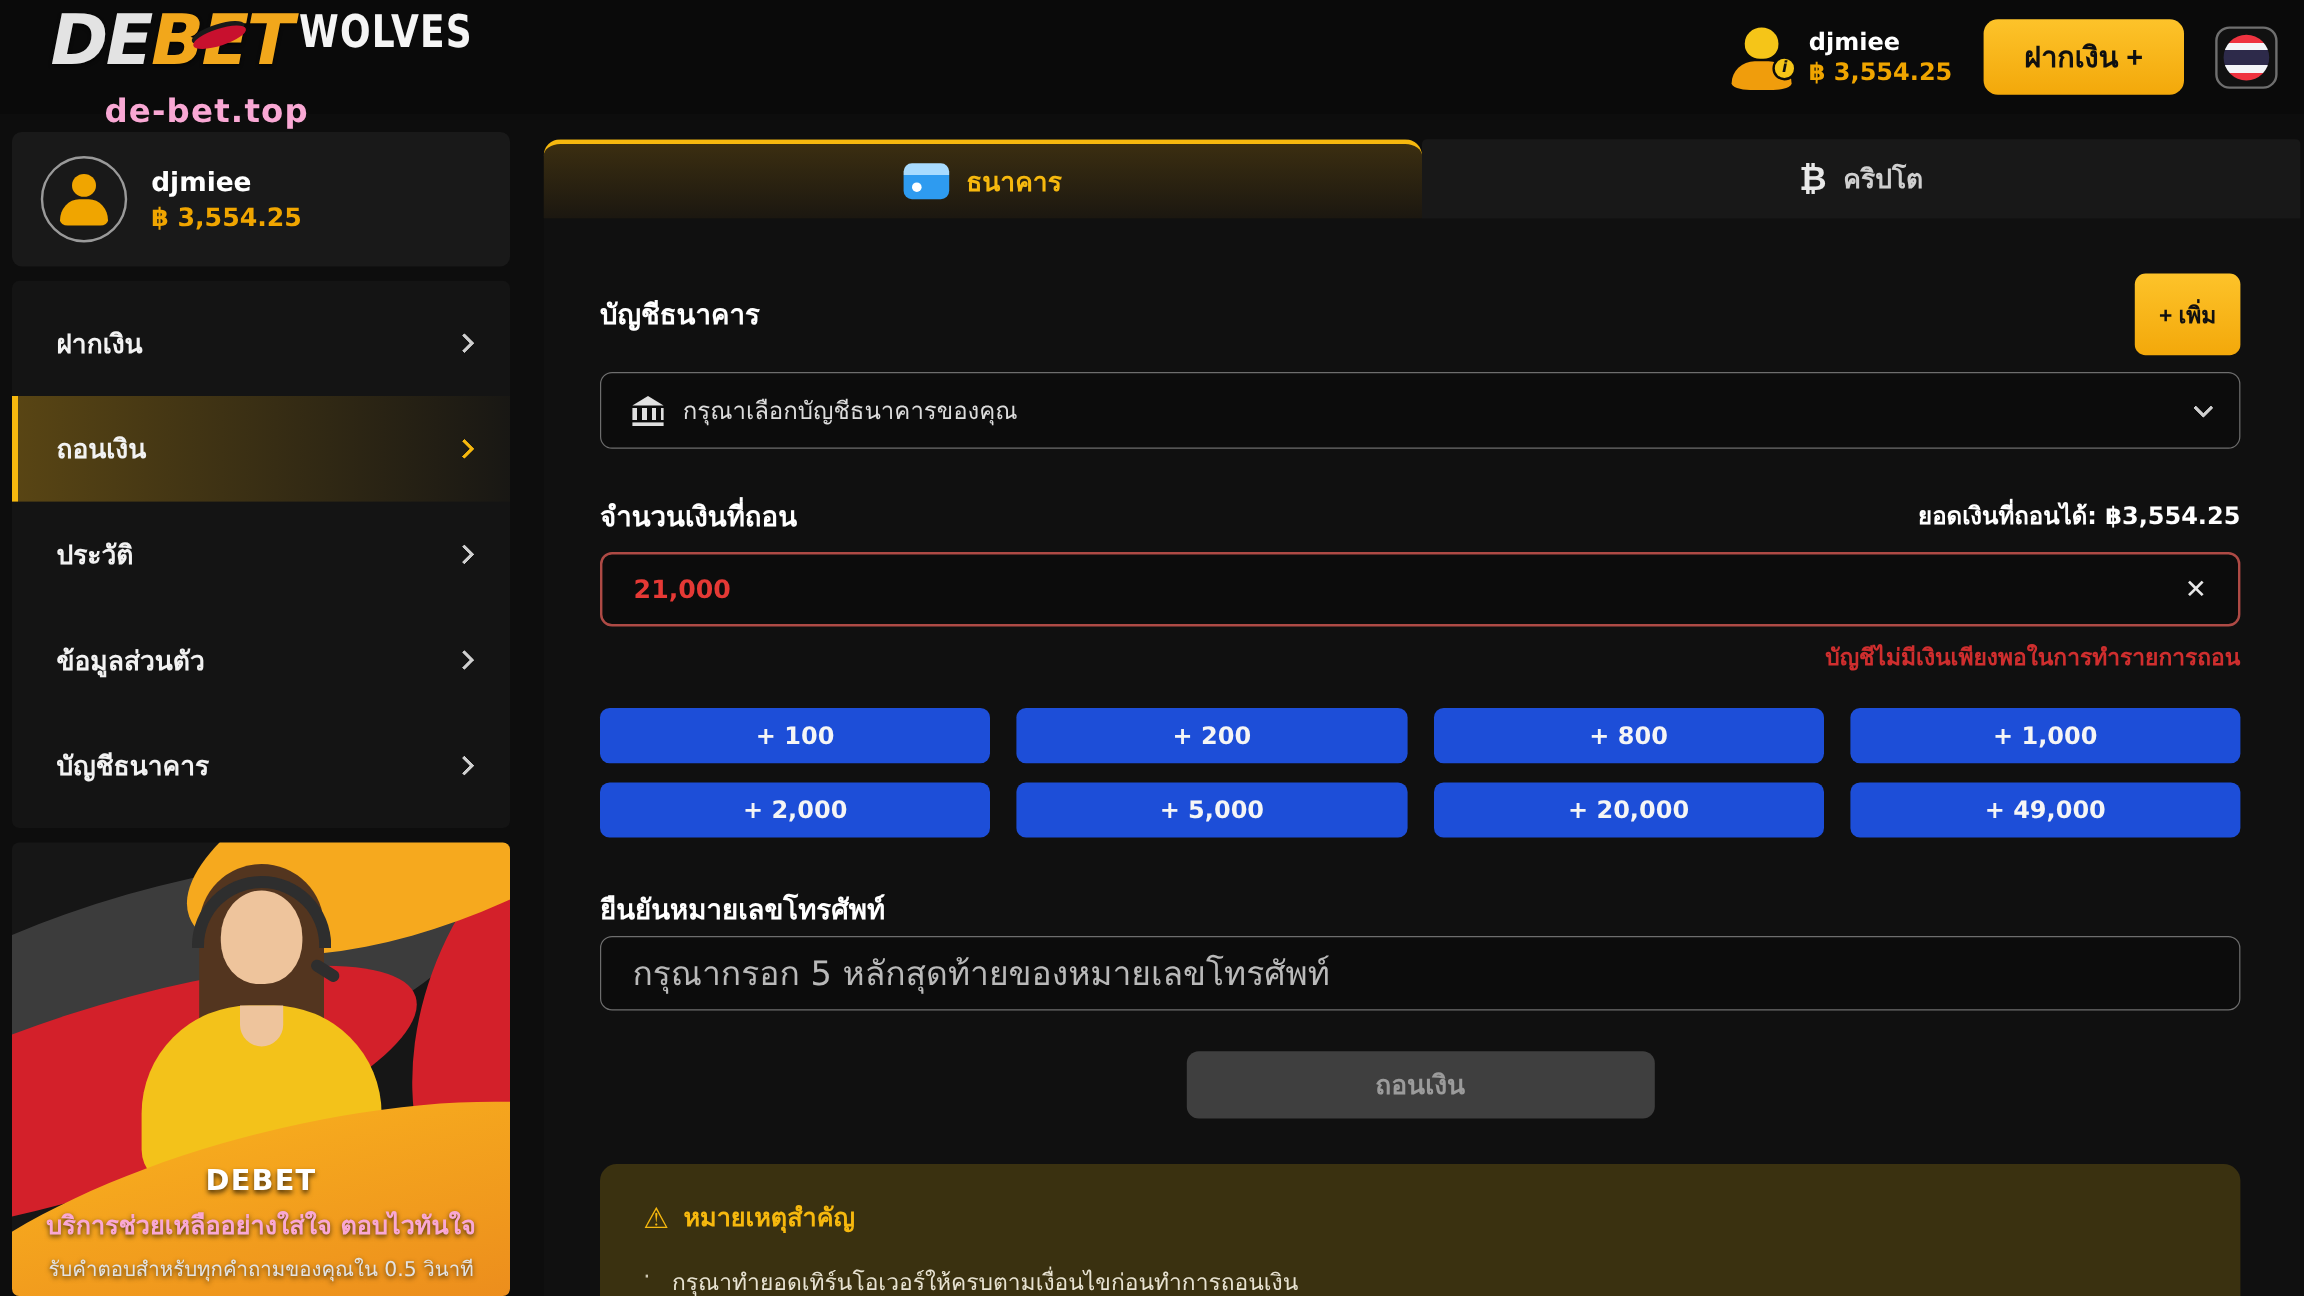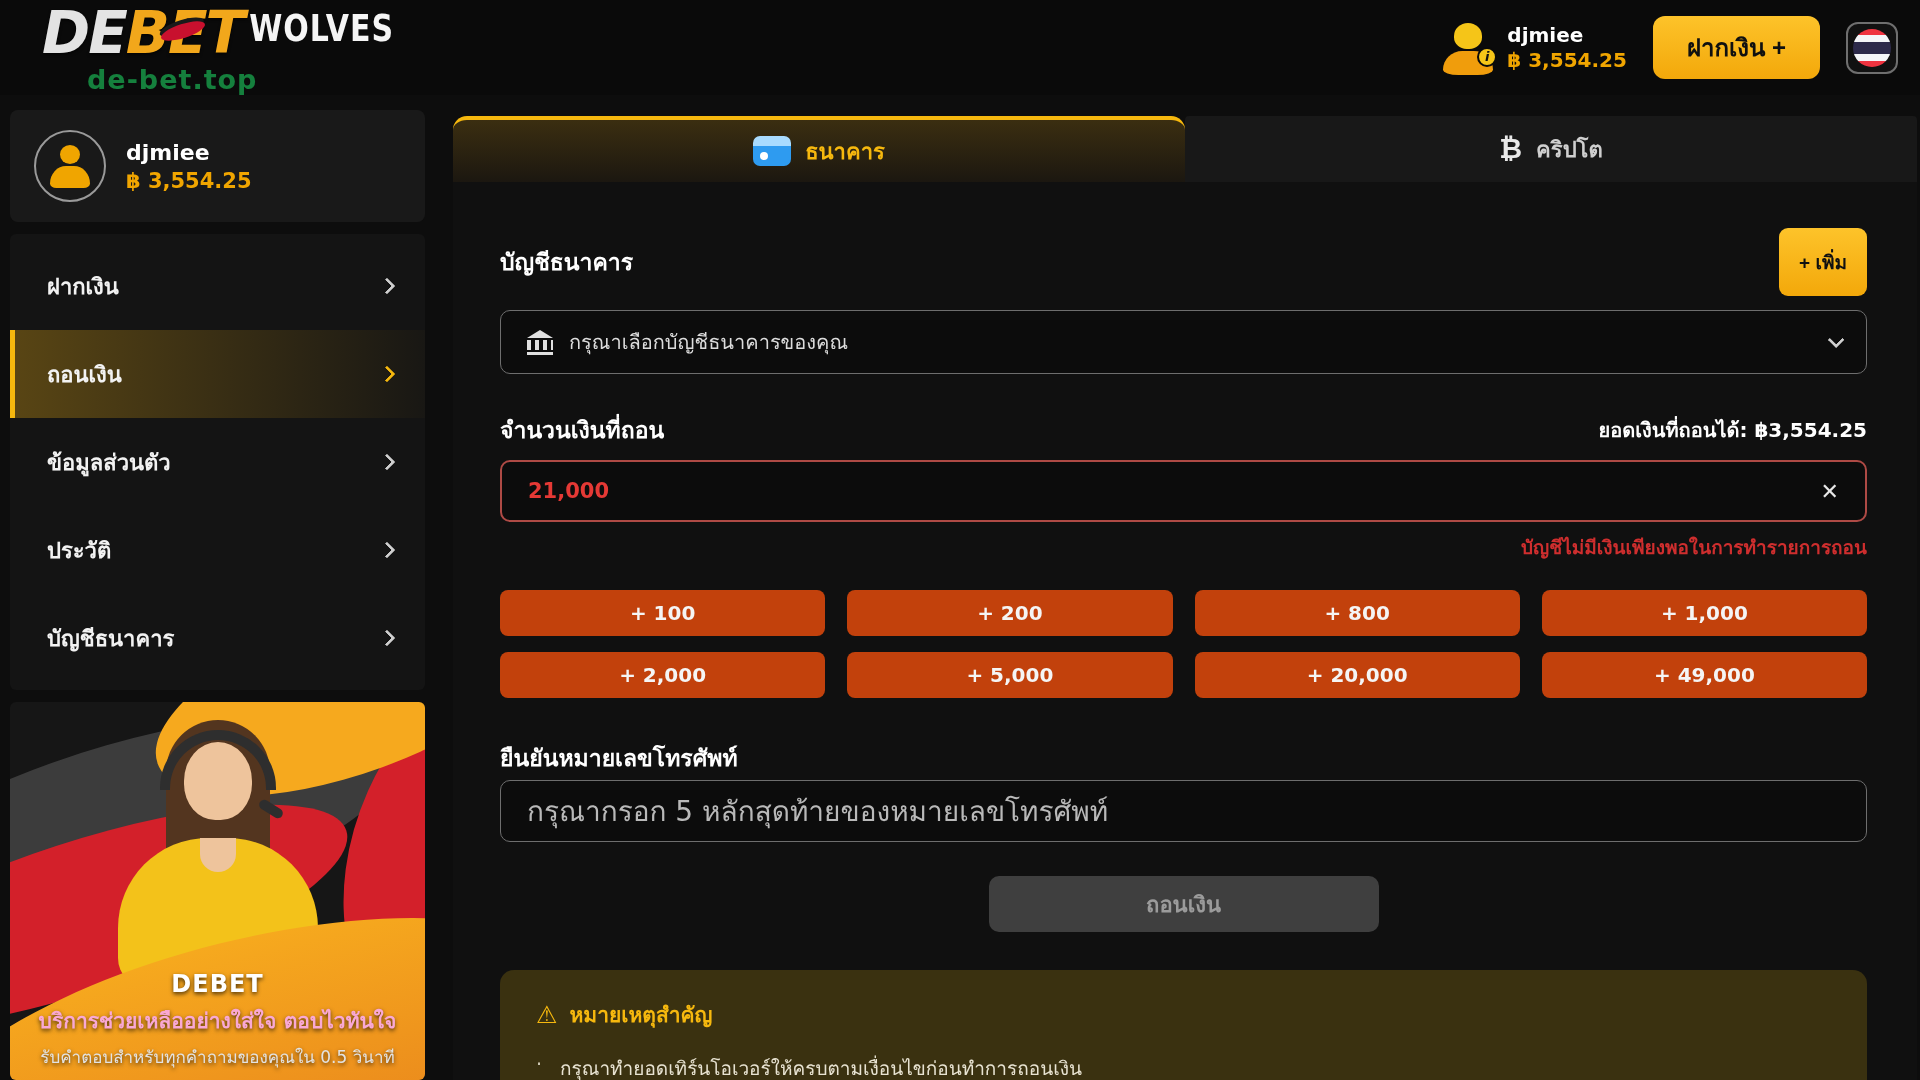--- a/index.html
+++ b/index.html
@@ -13,21 +13,21 @@
 
   
   .header { position:absolute; top:0; left:0; width:1920px; height:95px; background:#0a0a0a; z-index:20; }
   .logo-wrap { position:absolute; left:42px; top:4px; }
   .logo-line { display:flex; align-items:flex-start; }
   .logo-main { font-size:58px; font-weight:900; font-style:italic; letter-spacing:-2px; line-height:1; }
   .logo-de { color:#e3e3e3; text-shadow:0 2px 3px rgba(0,0,0,.6); }
   .logo-bet { color:#f2a71b; text-shadow:0 2px 3px rgba(0,0,0,.6); }
   .logo-swoosh { position:absolute; left:118px; top:20px; width:46px; height:14px; background:#c8102e; border-radius:50%; transform:rotate(-18deg); box-shadow:0 -4px 0 #1a1a1a; z-index:3; }
   .logo-wolves { color:#f5f5f5; font-size:30px; font-weight:900; letter-spacing:1px; margin-left:6px; margin-top:6px; transform:scaleY(1.25); }
-  .logo-domain { color:#15803d; font-size:27px; font-weight:800; margin-top:2px; margin-left:45px; letter-spacing:1px; }
+  .logo-domain { color:#f9a8d4; font-size:27px; font-weight:800; margin-top:16px; margin-left:45px; letter-spacing:1px; }
 
   .header-right { position:absolute; right:22px; top:0; height:95px; display:flex; align-items:center; gap:26px; }
   .user-chip { display:flex; align-items:center; gap:12px; }
   .avatar-gold { position:relative; width:54px; height:54px; }
   .avatar-gold .head { position:absolute; left:13px; top:2px; width:28px; height:26px; background:#f5c518; border-radius:50% 50% 45% 45%; }
   .avatar-gold .body { position:absolute; left:2px; bottom:0; width:50px; height:24px; background:#f09d0c; border-radius:50% 50% 40% 40% / 100% 100% 30% 30%; }
   .avatar-gold .badge { position:absolute; right:-2px; bottom:8px; width:20px; height:20px; background:#f5c518; border:2px solid #0a0a0a; border-radius:50%; color:#111; font-size:13px; font-weight:900; display:flex; align-items:center; justify-content:center; font-style:italic; }
   .user-meta { display:flex; flex-direction:column; line-height:1.25; }
   .user-name { color:#fff; font-weight:800; font-size:20px; }
   .user-balance { color:#f0a500; font-weight:800; font-size:20px; }
@@ -96,21 +96,21 @@
   .chev-d { width:12px; height:12px; border-right:3px solid #cfcfcf; border-bottom:3px solid #cfcfcf; transform:rotate(45deg) translateY(-3px); border-radius:1px; }
 
   .amount-row { margin-top:38px; }
   .available-label { font-size:20px; font-weight:700; color:#fff; }
   .amount-input-wrap { margin-top:12px; height:62px; border:2px solid #ae4a45; border-radius:10px; background:#0c0c0c; display:flex; align-items:center; padding:0 26px; }
   .amount-input { flex:1; background:transparent; border:none; outline:none; color:#e53935; font-size:21px; font-weight:700; font-family:inherit; }
   .clear-x { color:#e8e8e8; font-size:22px; font-weight:700; cursor:pointer; }
   .error-text { margin-top:10px; text-align:right; color:#cf2e2e; font-weight:800; font-size:19px; }
 
   .quick-grid { margin-top:28px; display:grid; grid-template-columns:repeat(4,1fr); gap:16px 22px; }
-  .quick-btn { height:46px; background:#c2410c; border:none; border-radius:8px; color:#f5f5f5; font-size:20px; font-weight:800; cursor:pointer; font-family:inherit; }
+  .quick-btn { height:46px; background:#1d4ed8; border:none; border-radius:8px; color:#f5f5f5; font-size:20px; font-weight:800; cursor:pointer; font-family:inherit; }
 
   .phone-label { margin-top:42px; font-size:23px; font-weight:800; color:#fff; }
   .phone-input { margin-top:4px; width:100%; height:62px; border:1px solid #6e6e6e; border-radius:10px; background:#0c0c0c; color:#d946ef; font-size:28px; padding:0 26px; outline:none; font-family:inherit; }
   .phone-input::placeholder { color:#b9b9b9; }
 
   .withdraw-btn { display:block; margin:34px auto 0; width:390px; height:56px; background:#3f3f3f; border:none; border-radius:10px; color:#9b9b9b; font-size:22px; font-weight:800; cursor:pointer; font-family:inherit; }
 
   .notes { margin-top:38px; background:#3a3110; border-radius:14px; padding:28px 36px; }
   .notes-title-row { display:flex; align-items:center; gap:12px; }
   .warn-icon { color:#f6b80e; font-size:24px; line-height:1; }
@@ -168,25 +168,25 @@
   <div class="side-menu">
     <div class="menu-item">
       <span class="label">ฝากเงิน</span>
       <span class="chev-r"></span>
     </div>
     <div class="menu-item active">
       <span class="label">ถอนเงิน</span>
       <span class="chev-r"></span>
     </div>
     <div class="menu-item">
+      <span class="label">ประวัติ</span>
+      <span class="chev-r"></span>
+    </div>
+    <div class="menu-item">
       <span class="label">ข้อมูลส่วนตัว</span>
-      <span class="chev-r"></span>
-    </div>
-    <div class="menu-item">
-      <span class="label">ประวัติ</span>
       <span class="chev-r"></span>
     </div>
     <div class="menu-item">
       <span class="label">บัญชีธนาคาร</span>
       <span class="chev-r"></span>
     </div>
   </div>
 
   <div class="side-promo">
     <div class="swoosh sw-gray"></div>

